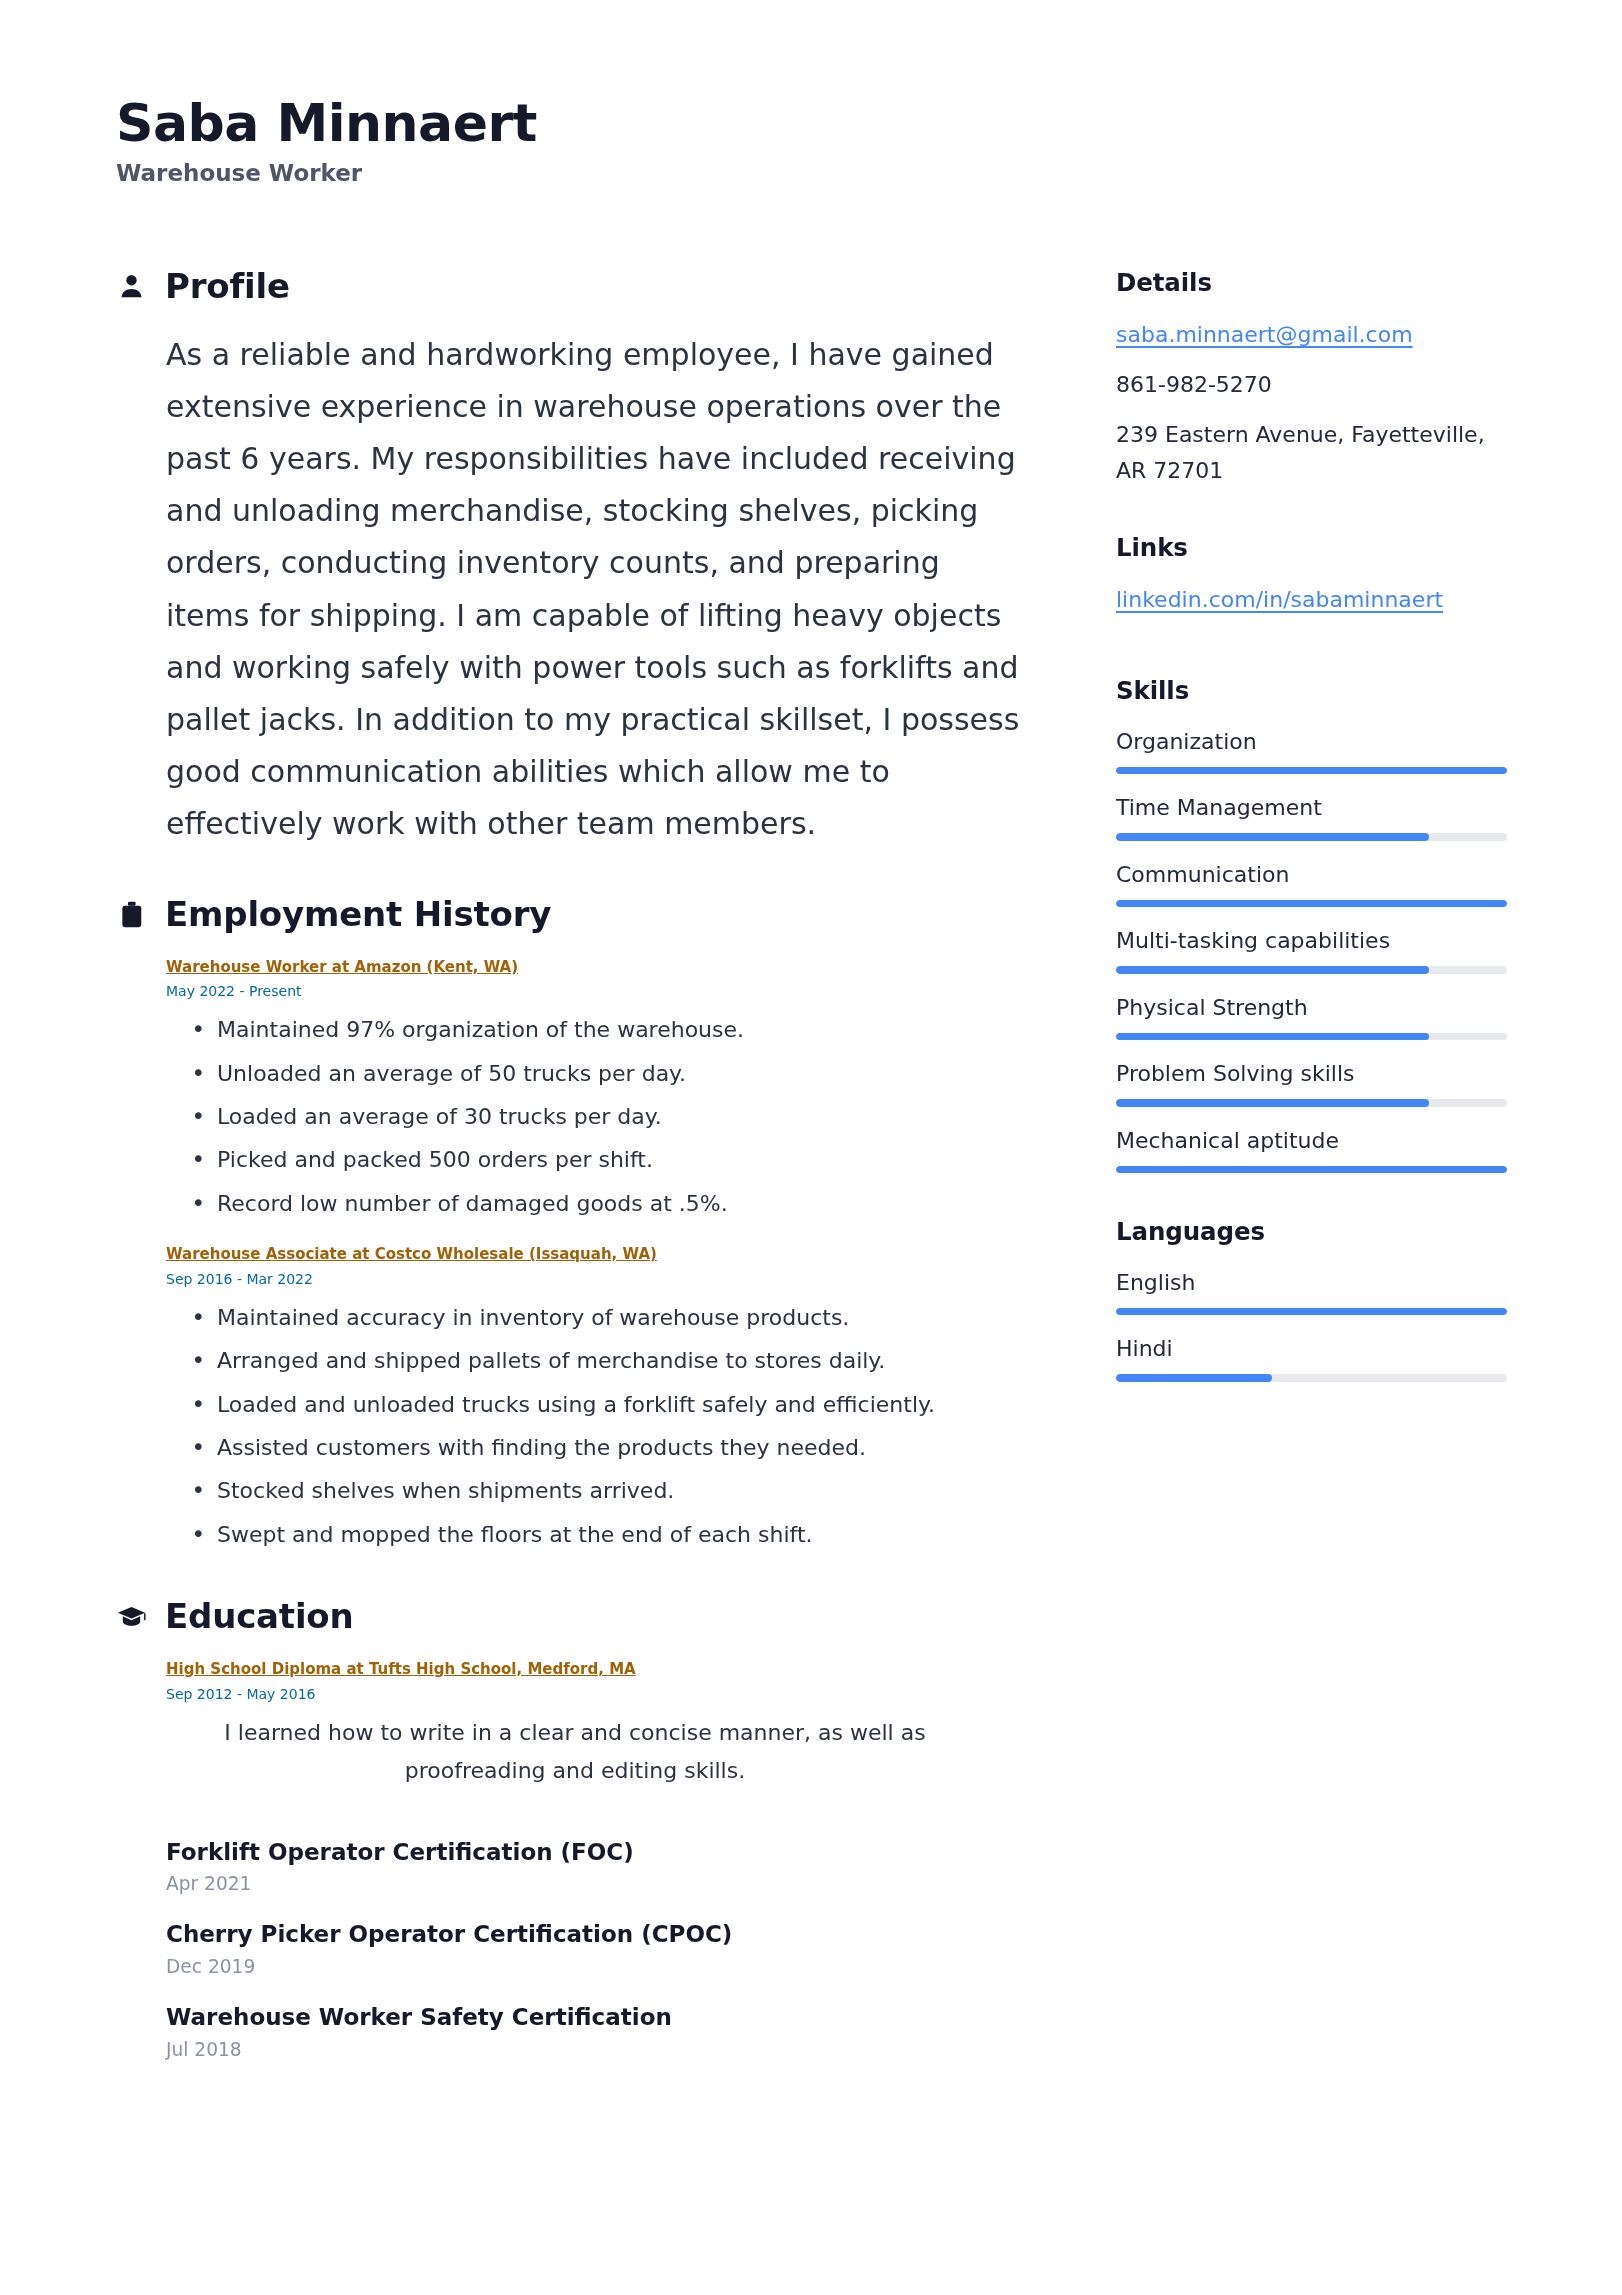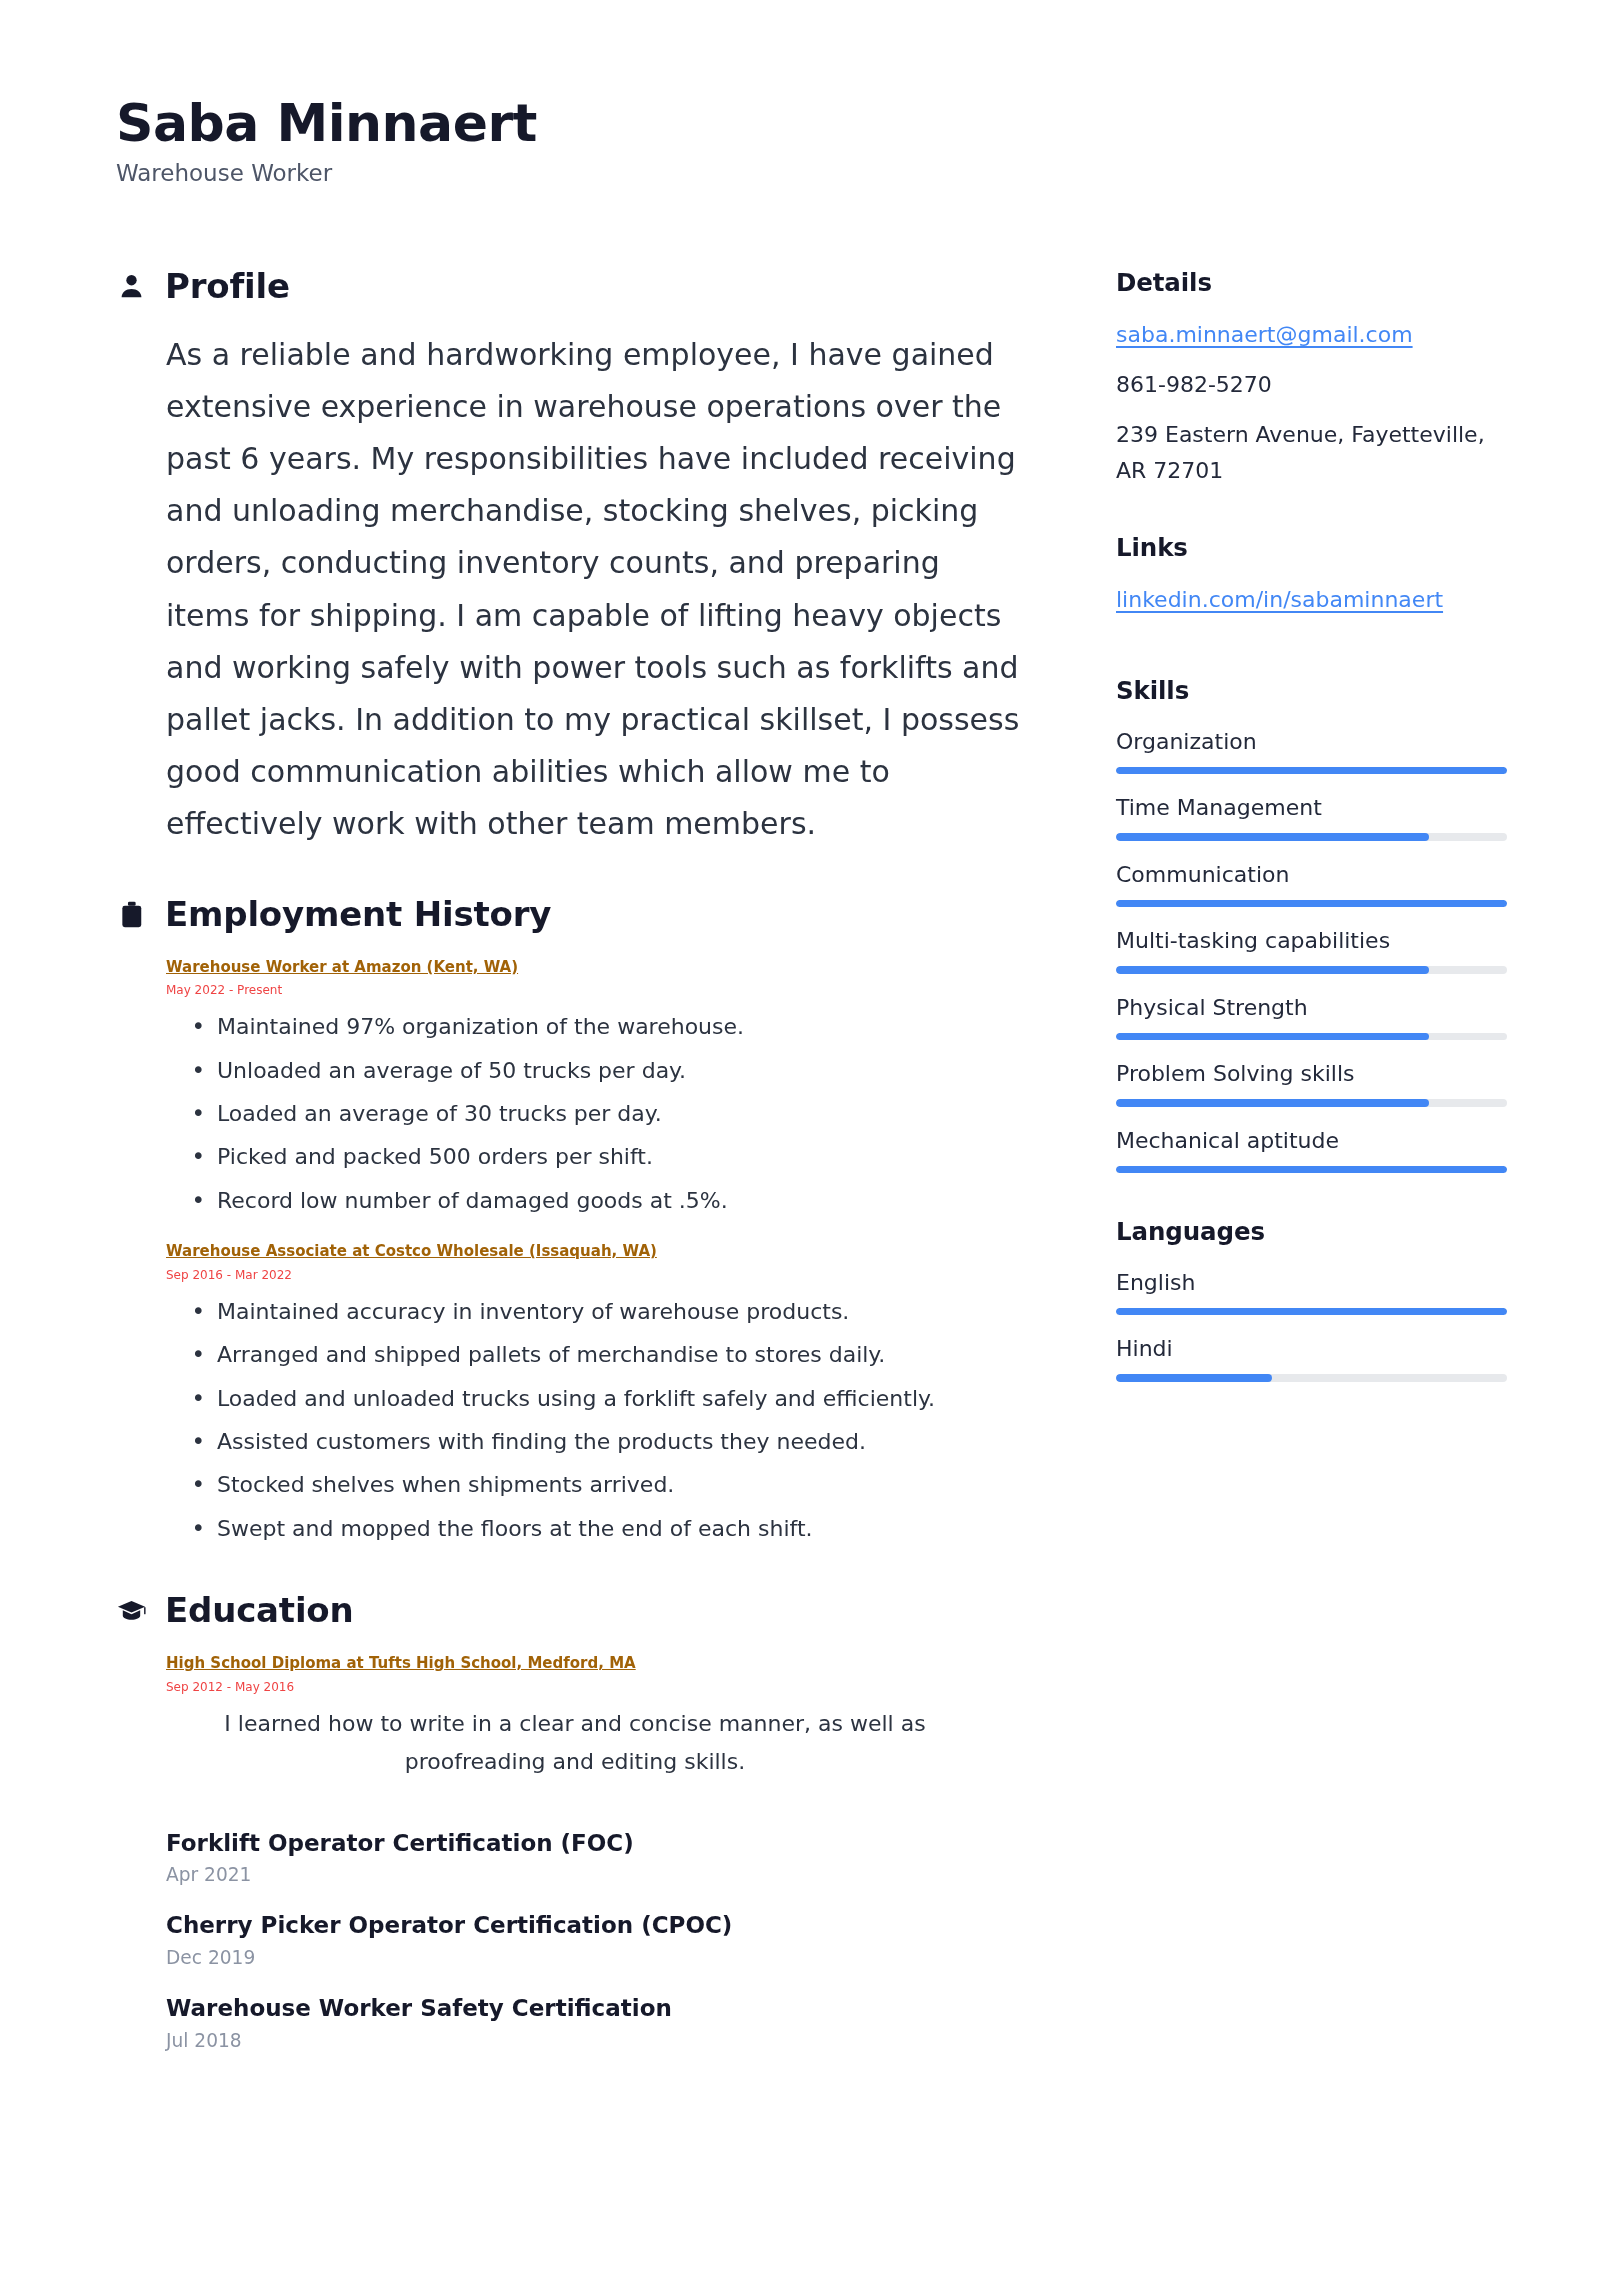--- a/index.html
+++ b/index.html
@@ -29,21 +29,21 @@
   .full-name {
     font-size: 52px;
     font-weight: 600;
     letter-spacing: -0.5px;
     color: #16192a;
     line-height: 1.08;
     margin: 0 0 9px 0;
   }
   .job-title {
     font-size: 23px;
-    font-weight: 400;
+    font-weight: 700;
     color: #4e5668;
     line-height: 1.2;
     margin: 0;
   }
 
   
   .body-cols {
     display: flex;
     align-items: flex-start;
   }
@@ -90,22 +90,22 @@
   .entry + .entry { margin-top: 22px; }
   .entry-title {
     font-size: 15px;
     font-weight: 700;
     color: #a16207;
     line-height: 1.4;
     margin: 0 0 3.6px 0;
     text-decoration: underline;
   }
   .entry-date {
-    font-size: 12px;
-    color: #ef4444;
+    font-size: 14px;
+    color: #0369a1;
     line-height: 1.5;
     margin: 0 0 9px 0;
   }
   .entry-desc {
     font-size: 22px;
     line-height: 1.74;
     color: #2c3340;
     margin: 7.3px 0 0 0;
     max-width: 818px;
     text-align: center;

